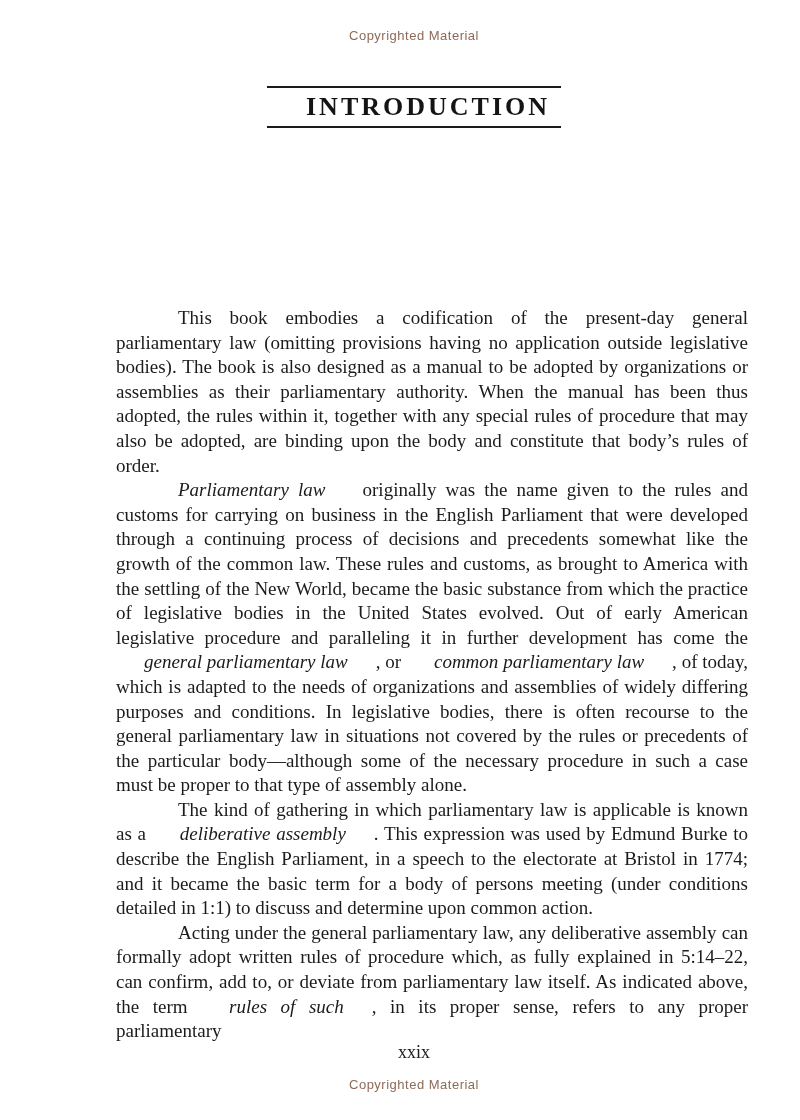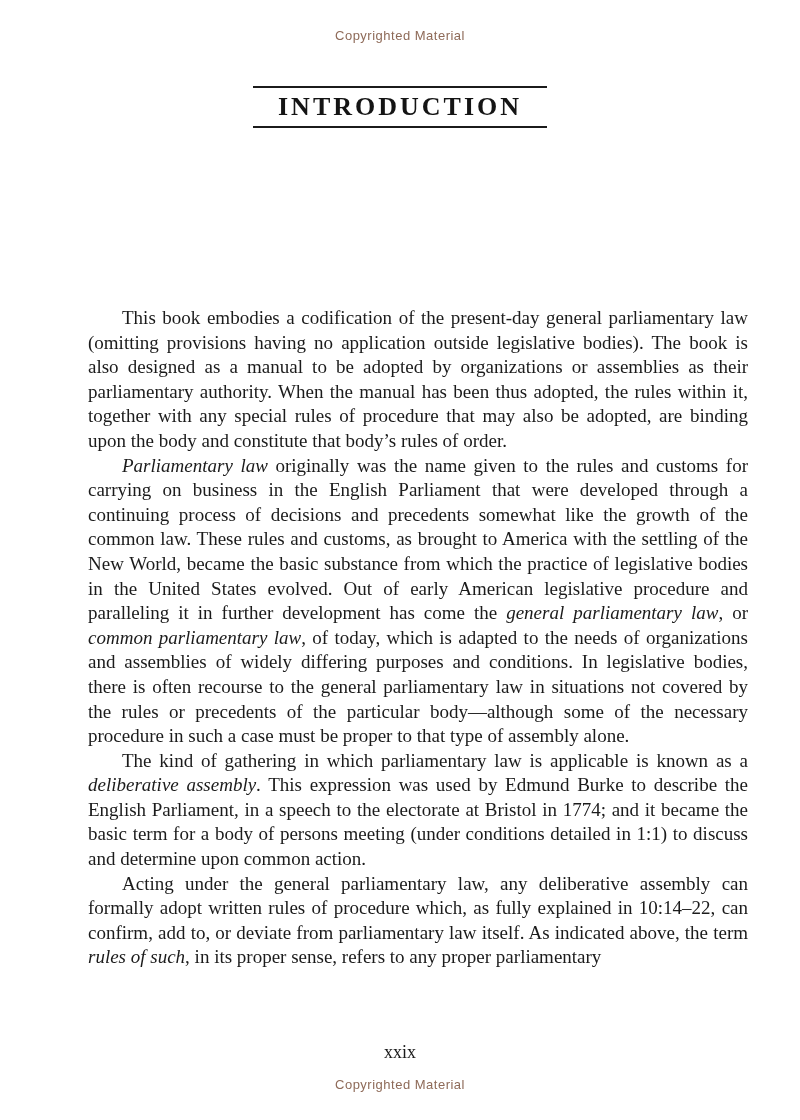--- a/index.html
+++ b/index.html
@@ -1,15 +1,15 @@
 <!DOCTYPE html>
 <html lang="en"><head>
 <meta charset="utf-8">
 <style>
-  * { box-sizing: border-box; }
+  * { box-sizing: border-box; padding-left: 28px; }
   html, body { margin: 0; padding: 0; }
   body {
     width: 800px;
     height: 1120px;
     background: #ffffff;
     font-family: "Liberation Serif", serif;
     color: #1b1b1b;
     position: relative;
     overflow: hidden;
   }
@@ -101,20 +101,20 @@
   <div class="title-block">
     <div class="title-rule"></div>
     <h1 class="page-title">INTRODUCTION</h1>
     <div class="title-rule"></div>
   </div>
 
   <div class="body-text">
     <p><span>This book embodies a codification of the present-day general parliamentary law (omitting provisions having no application outside legislative bodies). The book is also designed as a manual to be adopted by organizations or assemblies as their parliamentary authority. When the manual has been thus adopted, the rules within it, together with any special rules of procedure that may also be adopted, are binding upon the body and constitute that body’s rules of order.</span></p>
     <p><i>Parliamentary law</i><span> originally was the name given to the rules and customs for carrying on business in the English Parliament that were developed through a continuing process of decisions and precedents somewhat like the growth of the common law. These rules and customs, as brought to America with the settling of the New World, became the basic substance from which the practice of legislative bodies in the United States evolved. Out of early American legislative procedure and paralleling it in further development has come the </span><i>general parliamentary law</i><span>, or </span><i>common parliamentary law</i><span>, of today, which is adapted to the needs of organizations and assemblies of widely differing purposes and conditions. In legislative bodies, there is often recourse to the general parliamentary law in situations not covered by the rules or precedents of the particular body—although some of the necessary procedure in such a case must be proper to that type of assembly alone.</span></p>
     <p><span>The kind of gathering in which parliamentary law is applicable is known as a </span><i>deliberative assembly</i><span>. This expression was used by Edmund Burke to describe the English Parliament, in a speech to the electorate at Bristol in 1774; and it became the basic term for a body of persons meeting (under conditions detailed in 1:1) to discuss and determine upon common action.</span></p>
-    <p><span>Acting under the general parliamentary law, any deliberative assembly can formally adopt written rules of procedure which, as fully explained in 10:14–22, can confirm, add to, or deviate from parliamentary law itself. As indicated above, the term </span><i>rules of such</i><span>, in its proper sense, refers to any proper parliamentary</span></p>
+    <p><span>Acting under the general parliamentary law, any deliberative assembly can formally adopt written rules of procedure which, as fully explained in 5:14–22, can confirm, add to, or deviate from parliamentary law itself. As indicated above, the term </span><i>rules of such</i><span>, in its proper sense, refers to any proper parliamentary</span></p>
   </div>
 
   <div class="page-number">xxix</div>
 
   <div class="copyright copyright-bottom">Copyrighted Material</div>
 
 </div>
 
 </body></html>

